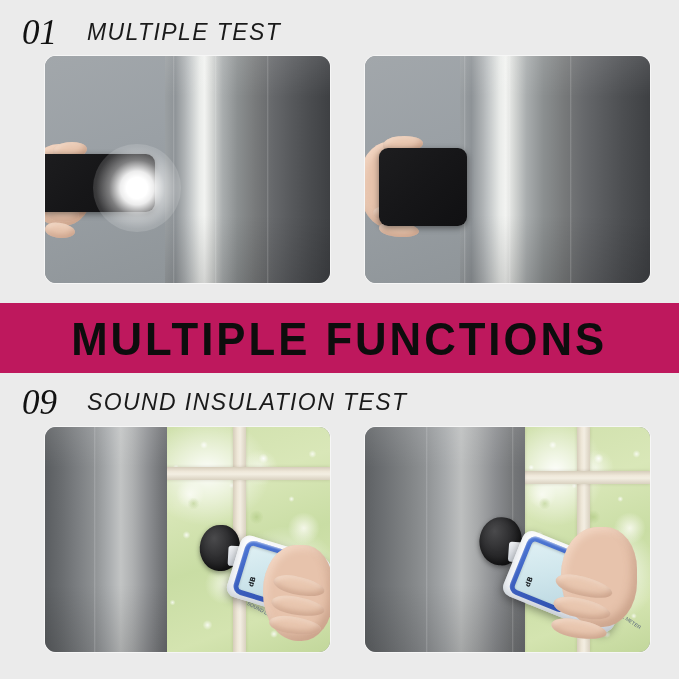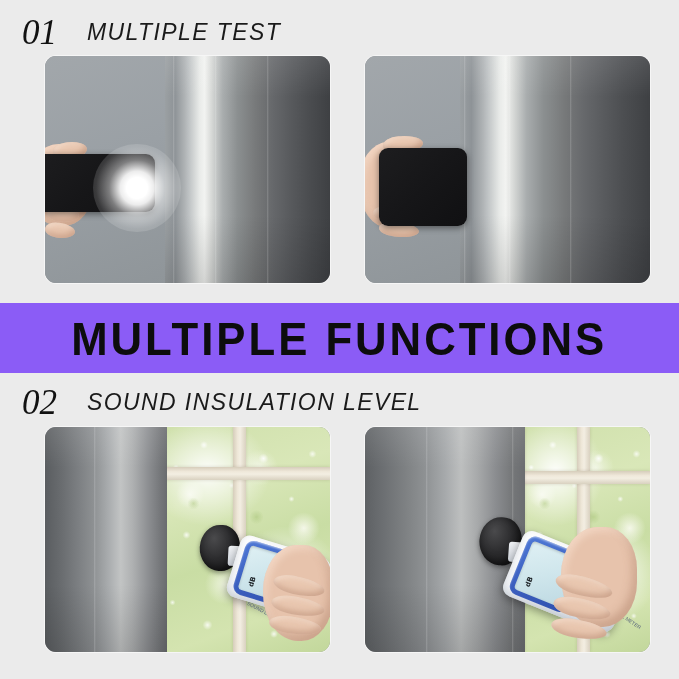--- a/index.html
+++ b/index.html
@@ -52,21 +52,21 @@
     line-height: 1;
   }
 
   
   .banner {
     position: absolute;
     left: 0;
     top: 303px;
     width: 679px;
     height: 70px;
-    background: #8b5cf6;
+    background: #be185d;
     display: flex;
     align-items: center;
     justify-content: center;
   }
   .banner-text {
     font-family: "Liberation Sans", sans-serif;
     font-weight: bold;
     font-size: 47px;
     color: #0d0d0d;
     letter-spacing: 3.2px;
@@ -337,22 +337,22 @@
 
       <div class="phone" style="left:14px; top:92px; width:88px; height:78px;"></div>
     </div>
   </div>
 
   <div class="banner">
     <span class="banner-text">MULTIPLE FUNCTIONS</span>
   </div>
 
   <div class="section-head" style="top:376px;">
-    <span class="sec-num">02</span>
-    <span class="sec-title">SOUND INSULATION LEVEL</span>
+    <span class="sec-num">09</span>
+    <span class="sec-title">SOUND INSULATION TEST</span>
   </div>
 
   <div class="panel" style="left:45px; top:427px; width:285px; height:225px;">
     <div class="panel-inner">
 
       <div class="window" style="left:110px; right:0;">
         <div class="leaf-speckle"></div>
         <div class="mullion-v" style="left:78px; top:0; bottom:0; width:13px;"></div>
         <div class="mullion-h" style="left:0; right:0; top:40px; height:13px;"></div>
         <div class="mullion-v" style="left:0; top:0; bottom:0; width:10px;"></div>

